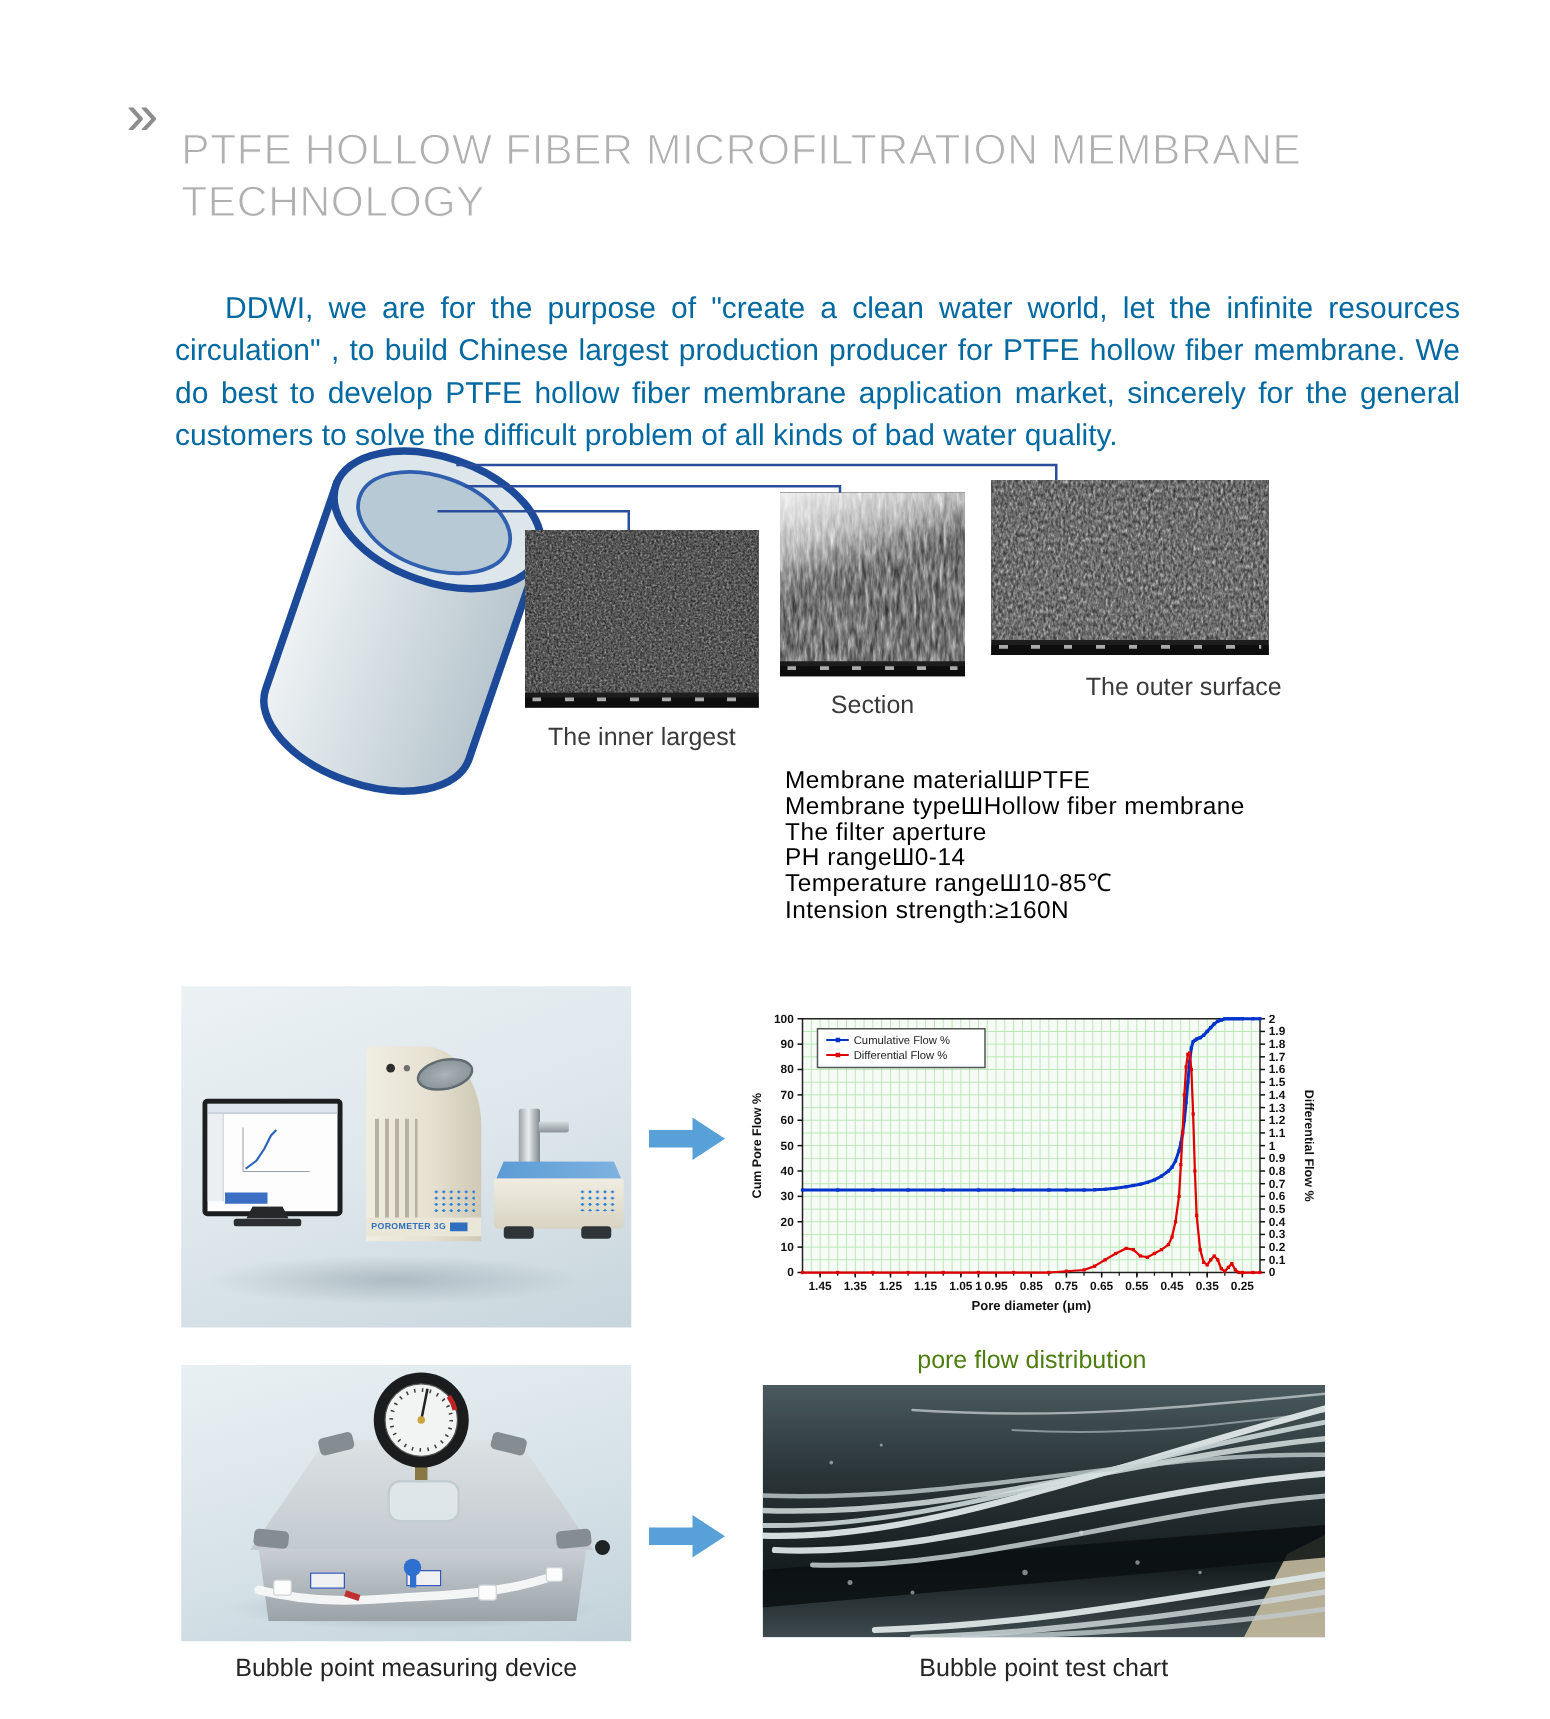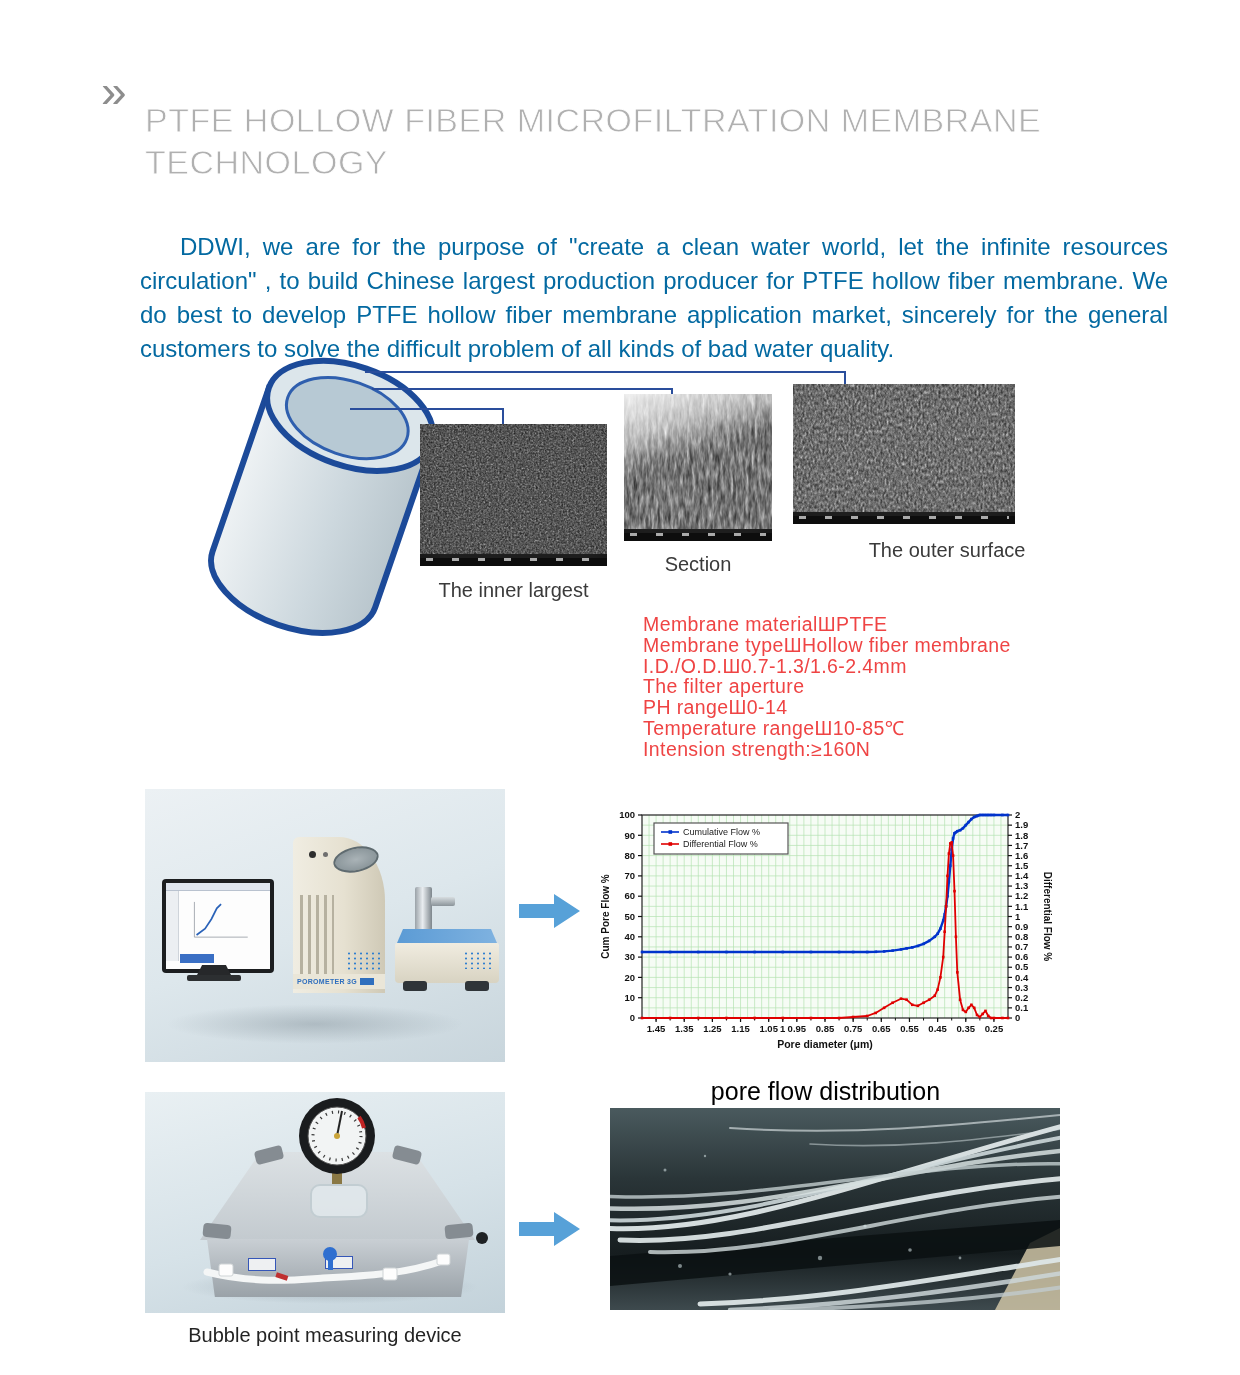--- a/index.html
+++ b/index.html
@@ -26,21 +26,21 @@
     background:repeating-linear-gradient(90deg,rgba(255,255,255,.65) 0 7px,rgba(255,255,255,0) 7px 26px);}
   #sem-inner{left:420px;top:424px;width:187px;height:142px;}
   #sem-section{left:624px;top:394px;width:148px;height:147px;}
   #sem-outer{left:793px;top:384px;width:222px;height:140px;}
   .sem-caption{position:absolute;font-size:20px;color:#3a3a3a;text-align:center;}
   #cap-inner{left:420px;width:187px;top:579px;}
   #cap-section{left:624px;width:148px;top:553px;}
   #cap-outer{left:836px;width:222px;top:539px;}
 
   
-  #specs{position:absolute;left:643px;top:614px;color:#ef4444;font-size:19.5px;line-height:20.8px;letter-spacing:.4px;}
+  #specs{position:absolute;left:628px;top:614px;color:#000000;font-size:19.5px;line-height:20.8px;letter-spacing:.4px;}
 
   
   .photo{position:absolute;overflow:hidden;}
   #equipment-photo{left:145px;top:789px;width:360px;height:273px;
     background:linear-gradient(160deg,#ecf1f4 0%,#dde7ec 50%,#c8d5dc 100%);}
   .eq-shadow{position:absolute;left:20px;top:215px;width:300px;height:40px;
     background:radial-gradient(ellipse at center,rgba(90,105,115,.30) 0%,rgba(90,105,115,0) 70%);}
 
   .monitor{position:absolute;left:17px;top:90px;width:104px;height:86px;background:#1c1e20;border-radius:4px;padding:4px;}
   .screen{position:relative;width:100%;height:100%;background:#fdfdfd;overflow:hidden;}
@@ -85,21 +85,21 @@
 
   
   .arrow{position:absolute;width:62px;height:36px;}
   #arrow-1{left:519px;top:893px;}
   #arrow-2{left:519px;top:1211px;}
 
   
   #chart-wrap{position:absolute;left:598px;top:803px;width:455px;height:266px;}
   #chart-svg text{font-family:"Liberation Sans","DejaVu Sans",sans-serif;}
   #chart-caption{position:absolute;left:598px;top:1077px;width:455px;text-align:center;
-    font-size:25px;color:#000000;}
+    font-size:20px;color:#4d7c0f;}
 
   
   #device-photo{left:145px;top:1092px;width:360px;height:221px;
     background:linear-gradient(165deg,#e9f0f3 0%,#d6e2e8 55%,#c3d2da 100%);}
   .dv-shadow{position:absolute;left:35px;top:178px;width:300px;height:34px;
     background:radial-gradient(ellipse at center,rgba(80,95,105,.32) 0%,rgba(80,95,105,0) 70%);}
   .box-top{position:absolute;left:55px;top:60px;width:275px;height:88px;
     background:linear-gradient(#dcе1e4,#c3cacf);background:linear-gradient(#dce1e4,#c3cacf);
     clip-path:polygon(22% 0,78% 0,100% 100%,0 100%);}
   .box-front{position:absolute;left:62px;top:147px;width:262px;height:58px;
@@ -222,21 +222,20 @@
         <div class="marks"></div>
       </div>
   </div>
   <div id="cap-inner" class="sem-caption">The inner largest</div>
   <div id="cap-section" class="sem-caption">Section</div>
   <div id="cap-outer" class="sem-caption">The outer surface</div>
 
   <div id="specs">
     <div>Membrane materialШPTFE</div>
     <div>Membrane typeШHollow fiber membrane</div>
-    <div>I.D./O.D.Ш0.7-1.3/1.6-2.4mm</div>
     <div>The filter aperture</div>
     <div>PH rangeШ0-14</div>
     <div>Temperature rangeШ10-85℃</div>
     <div>Intension strength:≥160N</div>
   </div>
 
   <div id="equipment-photo" class="photo">
     <div class="eq-shadow"></div>
     <div class="monitor">
       <div class="screen">
@@ -649,14 +648,15 @@
         <circle cx="300" cy="142" r="1.8"></circle>
           <circle cx="350" cy="150" r="1.4"></circle>
           <circle cx="55" cy="62" r="1.5"></circle>
         <circle cx="95" cy="48" r="1.2"></circle>
           <circle cx="255" cy="118" r="1.6"></circle>
       </g>
     </svg>
   </div>
 
   <div id="cap-device" class="bottom-caption">Bubble point measuring device</div>
+  <div id="cap-test" class="bottom-caption">Bubble point test chart</div>
 
 </div>
 
 </body></html>

